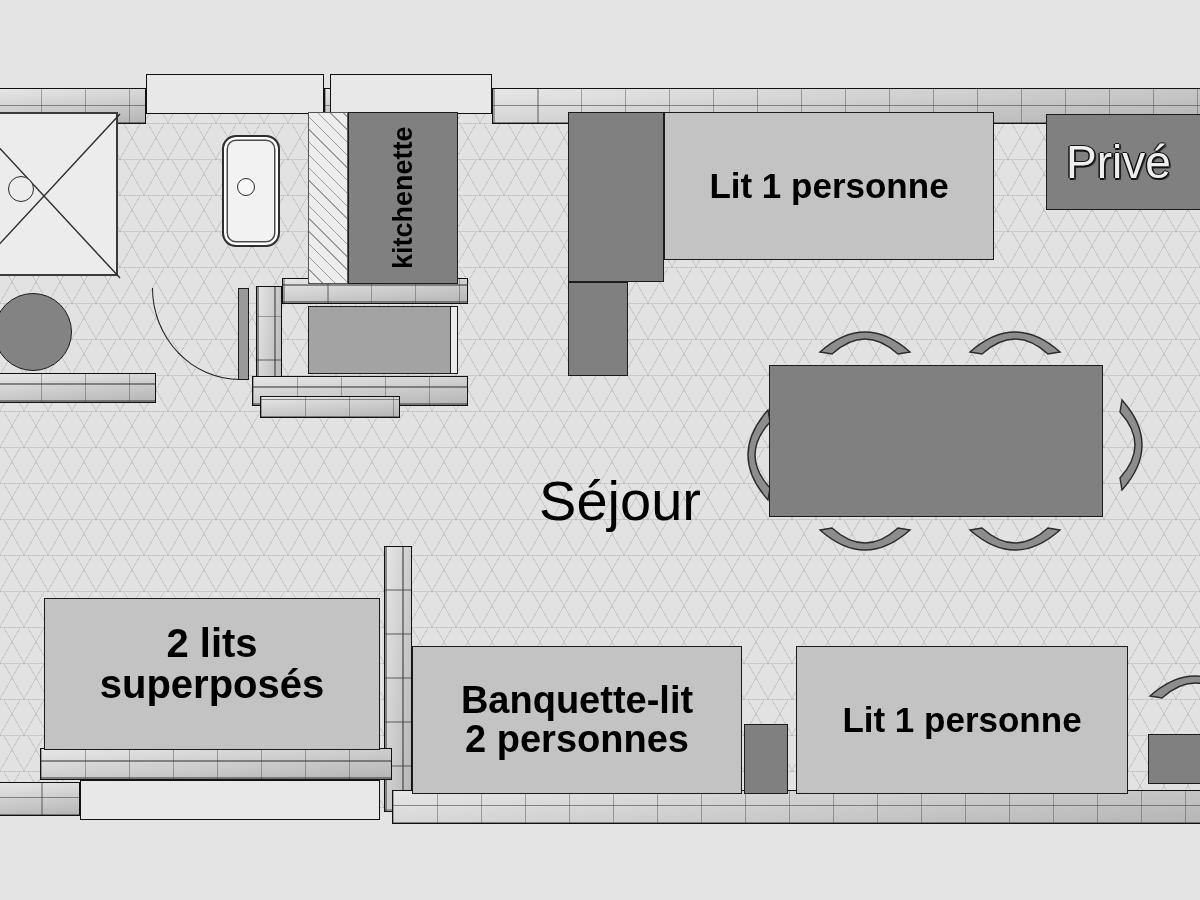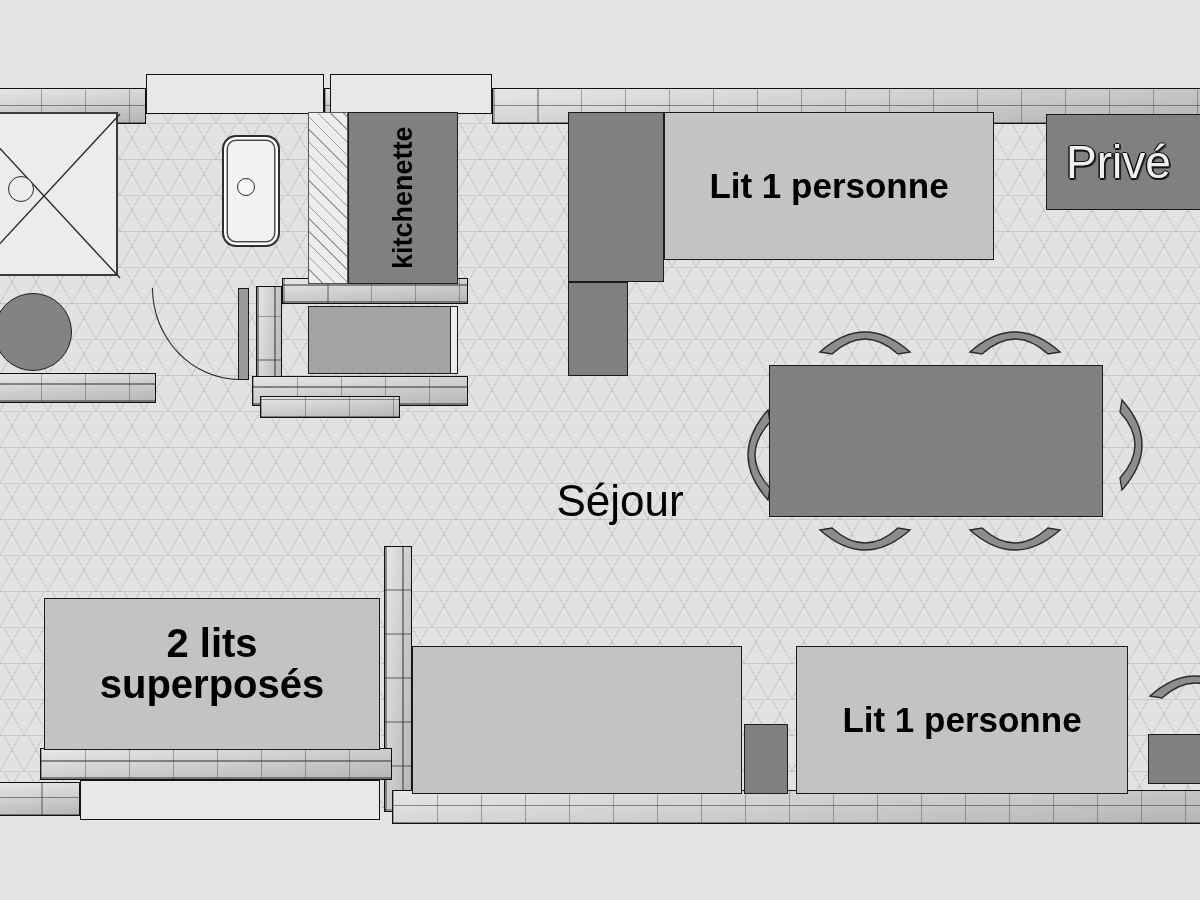--- a/index.html
+++ b/index.html
@@ -126,21 +126,21 @@
 
   <div class="furn dark" style="left:568px;top:112px;width:96px;height:170px;"></div>
   <div class="furn dark" style="left:568px;top:282px;width:60px;height:94px;"></div>
 
   <div class="furn bed" style="left:664px;top:112px;width:330px;height:148px;"></div>
   <div class="label" style="left:664px;top:112px;width:330px;height:148px;font-size:35px;">Lit 1 personne</div>
 
   <div class="furn dark" style="left:1046px;top:114px;width:170px;height:96px;"></div>
   <div class="label prive-text" style="left:1046px;top:114px;width:178px;height:96px;font-size:46px;justify-content:flex-start;padding-left:20px;">Privé</div>
 
-  <div class="label" style="left:500px;top:455px;width:240px;height:92px;font-size:44px;font-weight:normal;">Séjour</div>
+  <div class="label" style="left:500px;top:455px;width:240px;height:92px;font-size:56px;font-weight:normal;">Séjour</div>
 
   <div class="chair" style="left:818px;top:318px;">
     <svg width="94" height="36" viewBox="0 0 94 36">
         <path d="M2 34 Q47 -6 92 34 L80 36 Q47 6 14 36 Z" fill="#8d8d8d" stroke="#2b2b2b" stroke-width="1.4"></path>
       </svg>
   </div>
   <div class="chair" style="left:968px;top:318px;">
     <svg width="94" height="36" viewBox="0 0 94 36">
         <path d="M2 34 Q47 -6 92 34 L80 36 Q47 6 14 36 Z" fill="#8d8d8d" stroke="#2b2b2b" stroke-width="1.4"></path>
       </svg>
@@ -166,20 +166,22 @@
       </svg>
   </div>
 
   <div class="furn dark" style="left:769px;top:365px;width:334px;height:152px;"></div>
 
   <div class="furn bed" style="left:44px;top:598px;width:336px;height:152px;"></div>
   <div class="label" style="left:44px;top:598px;width:336px;height:132px;font-size:40px;">2 lits
 superposés</div>
 
   <div class="furn bed" style="left:412px;top:646px;width:330px;height:148px;"></div>
+  <div class="label" style="left:412px;top:646px;width:330px;height:148px;font-size:38px;">Banquette-lit
+2 personnes</div>
   <div class="furn dark" style="left:744px;top:724px;width:44px;height:70px;"></div>
 
   <div class="furn bed" style="left:796px;top:646px;width:332px;height:148px;"></div>
   <div class="label" style="left:796px;top:646px;width:332px;height:148px;font-size:35px;">Lit 1 personne</div>
 
   <div class="chair" style="left:1148px;top:662px;">
     <svg width="94" height="36" viewBox="0 0 94 36">
         <path d="M2 34 Q47 -6 92 34 L80 36 Q47 6 14 36 Z" fill="#8d8d8d" stroke="#2b2b2b" stroke-width="1.4"></path>
       </svg>
   </div>

